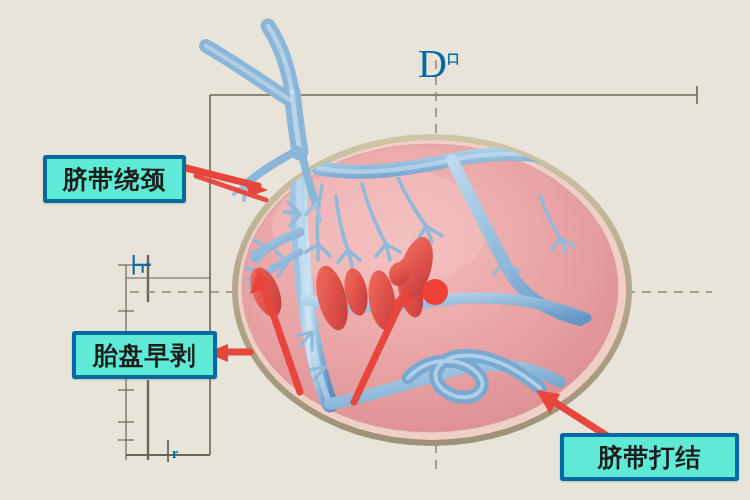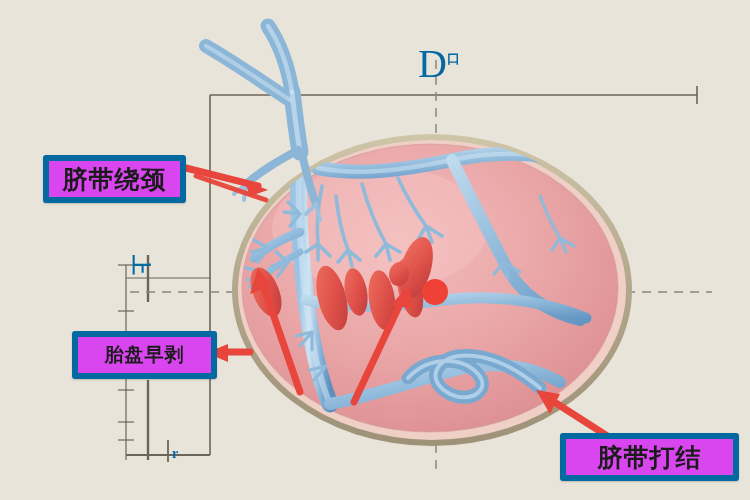--- a/index.html
+++ b/index.html
@@ -8,39 +8,39 @@
     background:#e9e4da;
     font-family:"Liberation Sans","DejaVu Sans",sans-serif;
     position:relative;
   }
   #stage{position:absolute;inset:0;width:750px;height:500px;}
   #art{position:absolute;left:0;top:0;}
 
   
   .callout{
     position:absolute;
-    background:#d946ef;
-    border:6px solid #0369a1;
+    background:#5eead4;
+    border:4px solid #0369a1;
     border-radius:3px;
     box-sizing:border-box;
     display:flex;align-items:center;justify-content:center;
     box-shadow:0 1px 2px rgba(0,0,0,.18);
     z-index:40;
   }
   .callout span{
     font-family:"Liberation Sans","DejaVu Sans",sans-serif;
     font-weight:700;
     color:#1b1b1b;
     letter-spacing:1px;
     white-space:nowrap;
   }
   #callout-cord-neck{left:43px;  top:155px; width:143px;height:48px;}
   #callout-cord-neck span{font-size:25px;}
   #callout-abruption{left:72px;  top:331px; width:145px;height:48px;}
-  #callout-abruption span{font-size:19px;}
+  #callout-abruption span{font-size:25px;}
   #callout-cord-knot{left:560px; top:433px; width:179px;height:48px;}
   #callout-cord-knot span{font-size:25px;}
 
   
   .dimtext{
     position:absolute;
     color:#0369a1;
     font-family:"Liberation Serif","DejaVu Serif",serif;
     z-index:30;
     line-height:1;

